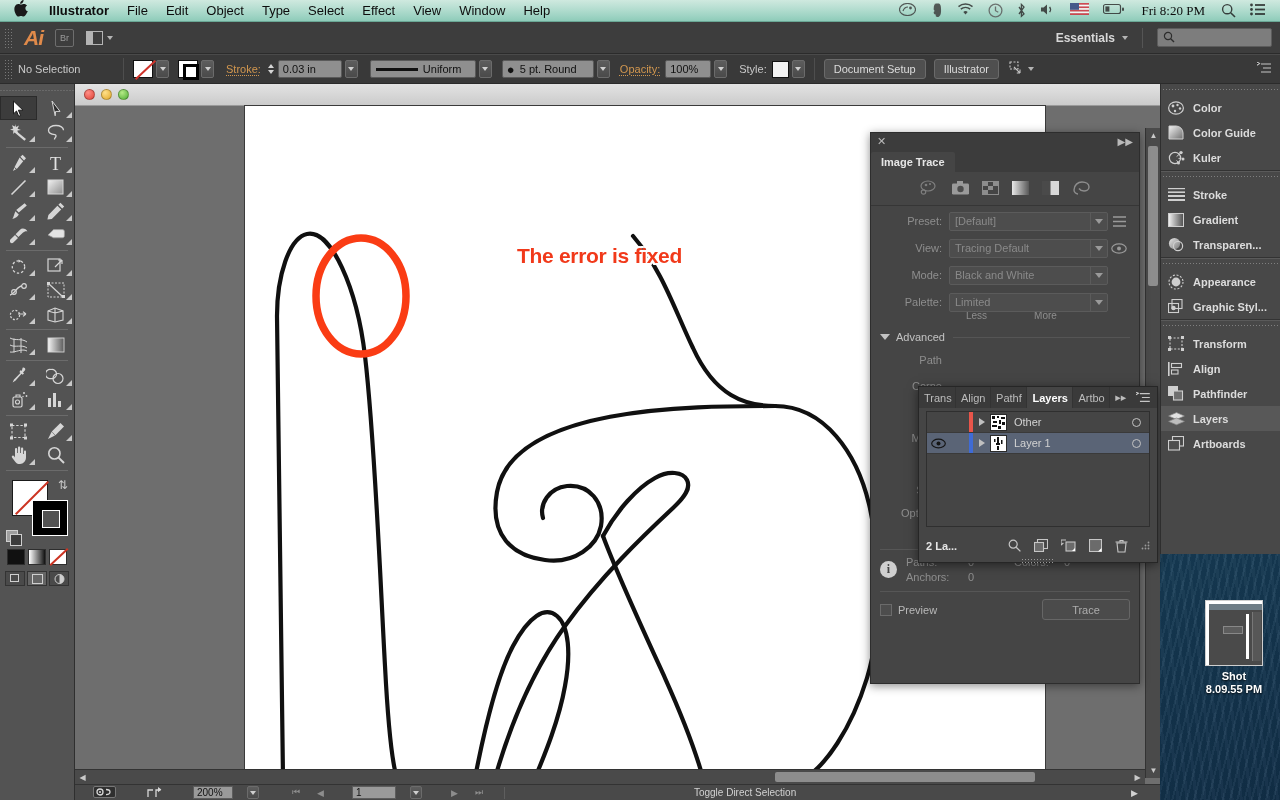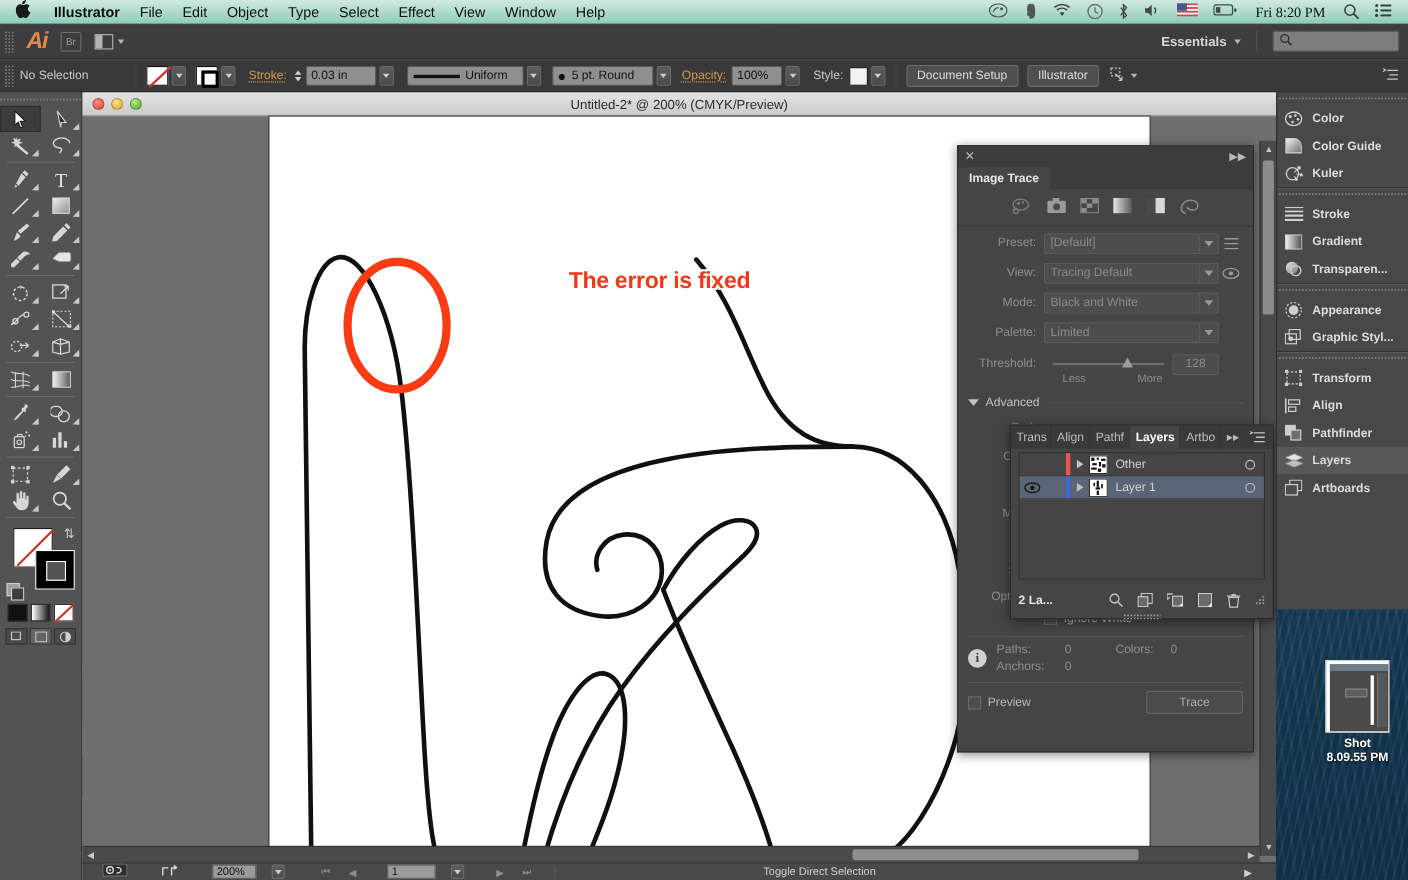--- a/index.html
+++ b/index.html
@@ -818,21 +818,20 @@
     </div>
   </div>
 
   <div id="docwin">
     <div id="doctitle">
       <div class="lights">
         <span class="lt-r"></span>
         <span class="lt-y"></span>
         <span class="lt-g"></span>
       </div>
-      <div class="tt">Untitled-2* @ 200% (CMYK/Preview)</div>
     </div>
 
     <div id="canvaswrap">
       <div id="artboard">
         <svg width="800" height="672" viewBox="0 0 800 672">
           <g fill="none" stroke="#101010" stroke-width="4.2" stroke-linecap="round">
             <path d="M38 672 L32 210 C32 170 44 132 62 128 C86 123 112 182 120 250 C130 335 135 470 140 560 C144 636 148 660 152 672"></path>
             <path d="M388 130 C418 165 430 205 448 242 C470 290 500 300 530 300"></path>
             <path d="M530 300 C445 300 268 300 252 386 C244 430 268 450 300 454 C330 458 352 440 356 420 C360 396 344 378 322 380 C304 382 294 398 298 412"></path>
             <path d="M530 300 C580 300 612 348 624 398 C636 448 638 520 622 572 C606 624 580 660 560 672"></path>
@@ -1011,28 +1010,20 @@
       <span class="it-lab">Palette:</span>
       <span class="it-sel">
         <span>Limited</span>
         <span class="ar">
             <i></i>
           </span>
       </span>
       <span class="it-side"></span>
     </div>
 
-    <div class="it-row" style="margin-top:5px;">
-      <span class="it-lab">Threshold:</span>
-      <span class="slider-track">
-        <span class="slider-knob"></span>
-      </span>
-      <span class="thr-val">128</span>
-      <span class="it-side"></span>
-    </div>
     <div class="lessmore">
       <span style="width:62px;"></span>
       <span style="flex:1;text-align:center;">Less</span>
       <span style="flex:1;text-align:center;">More</span>
       <span style="width:50px;"></span>
     </div>
 
     <div id="it-adv">
       <span class="tri"></span>
       <span>Advanced</span>

